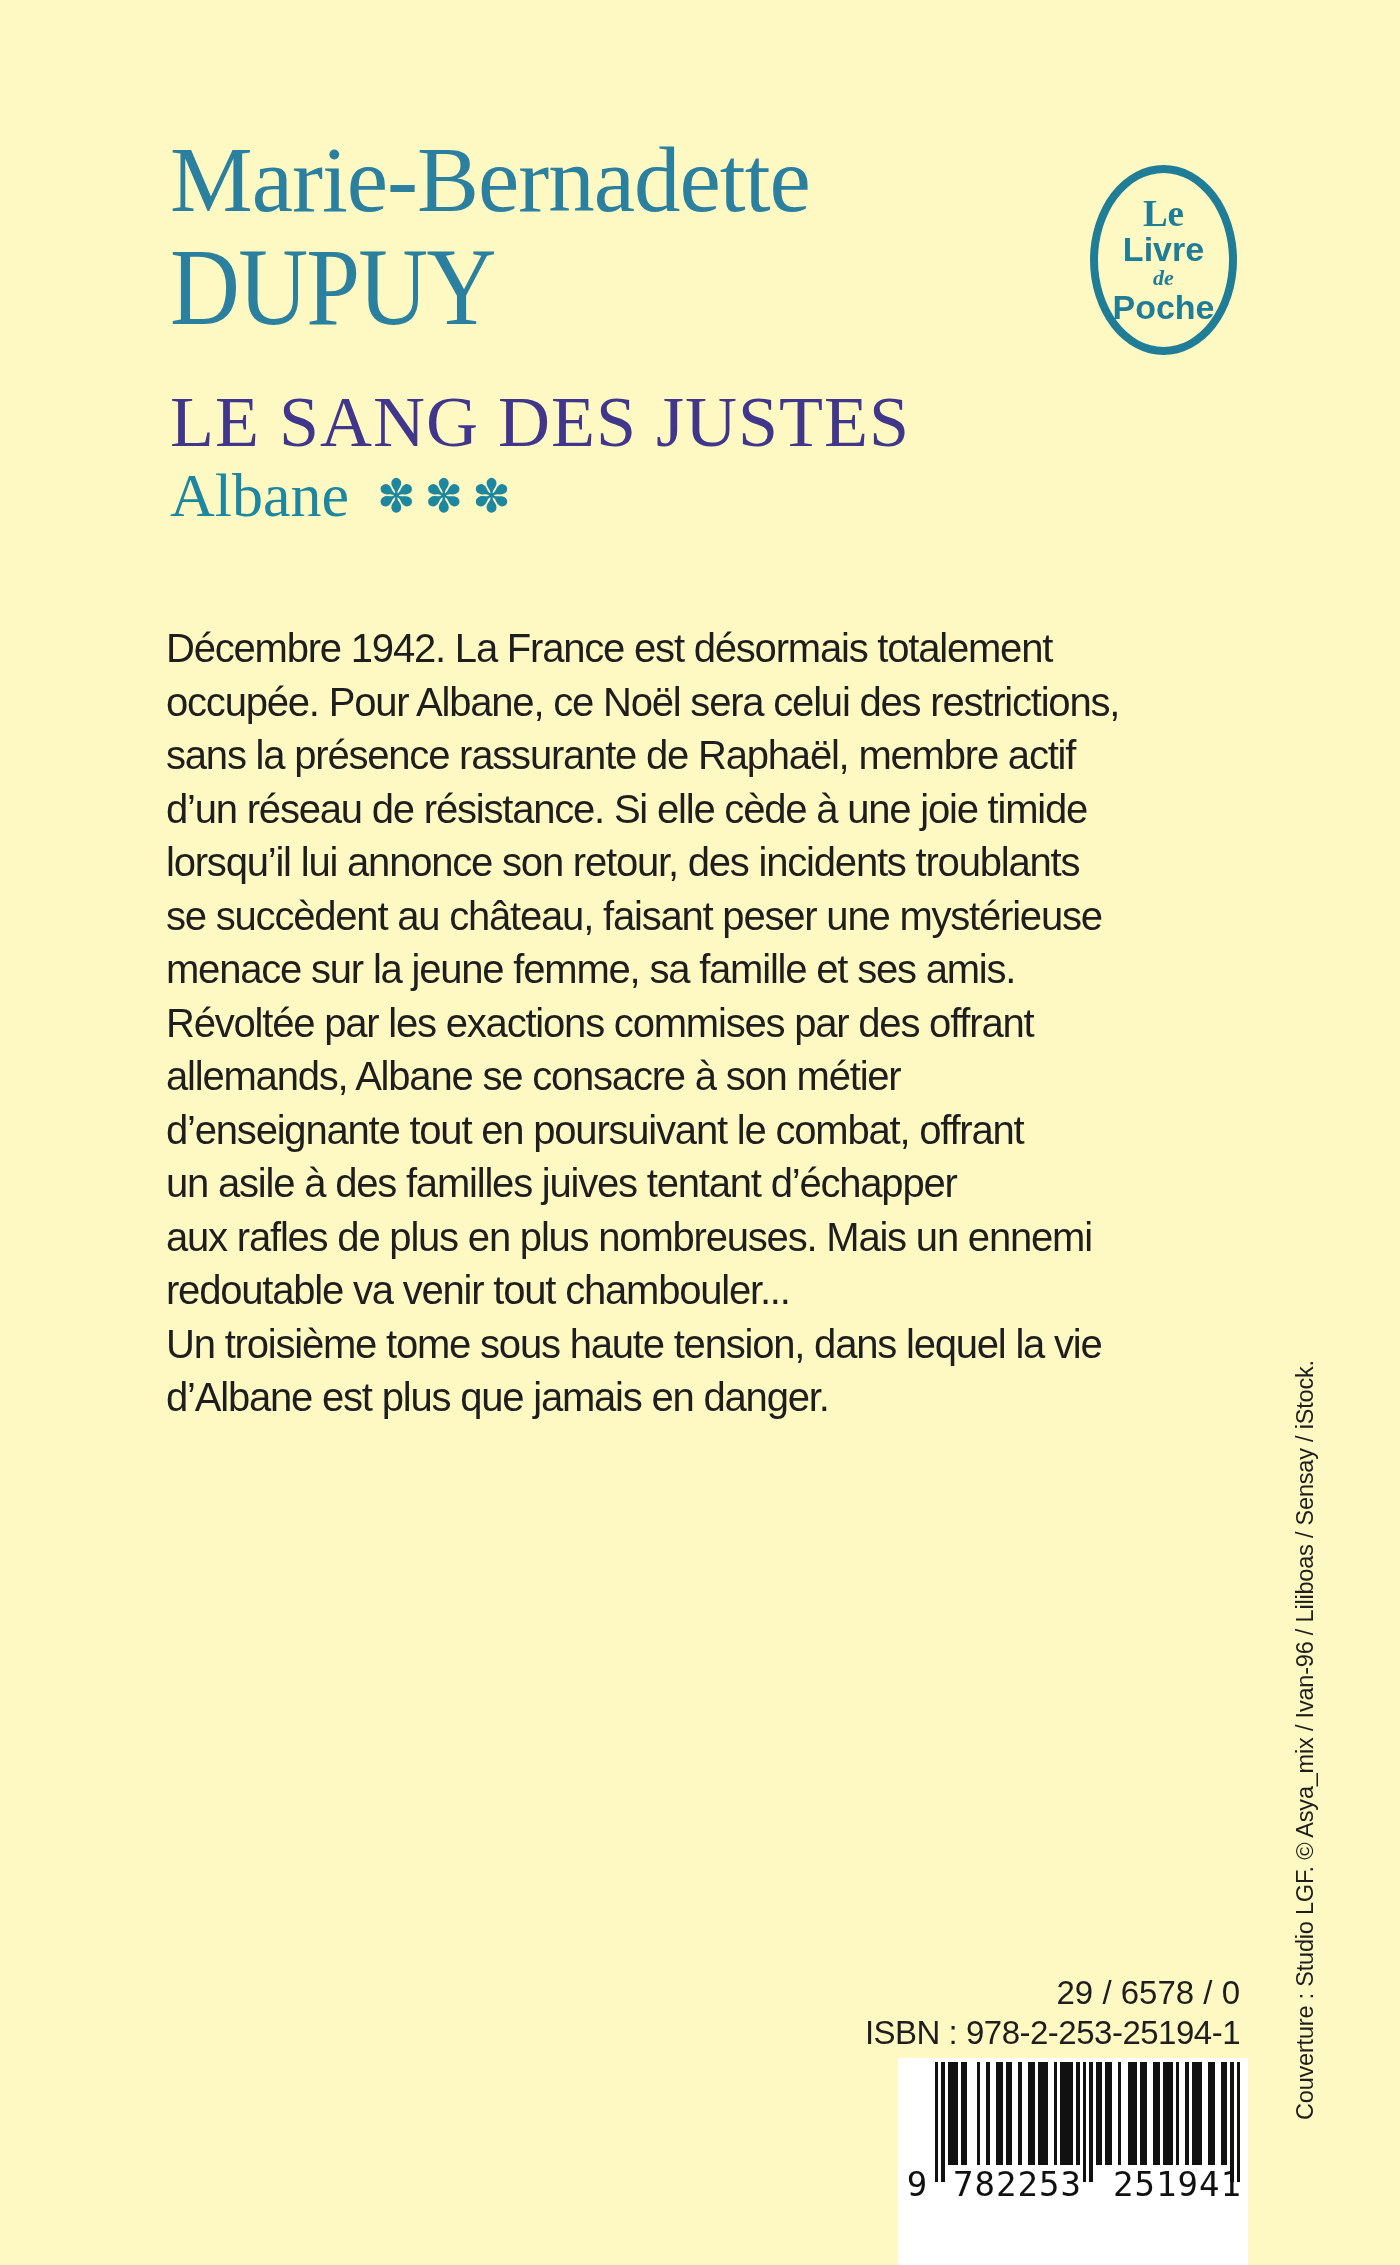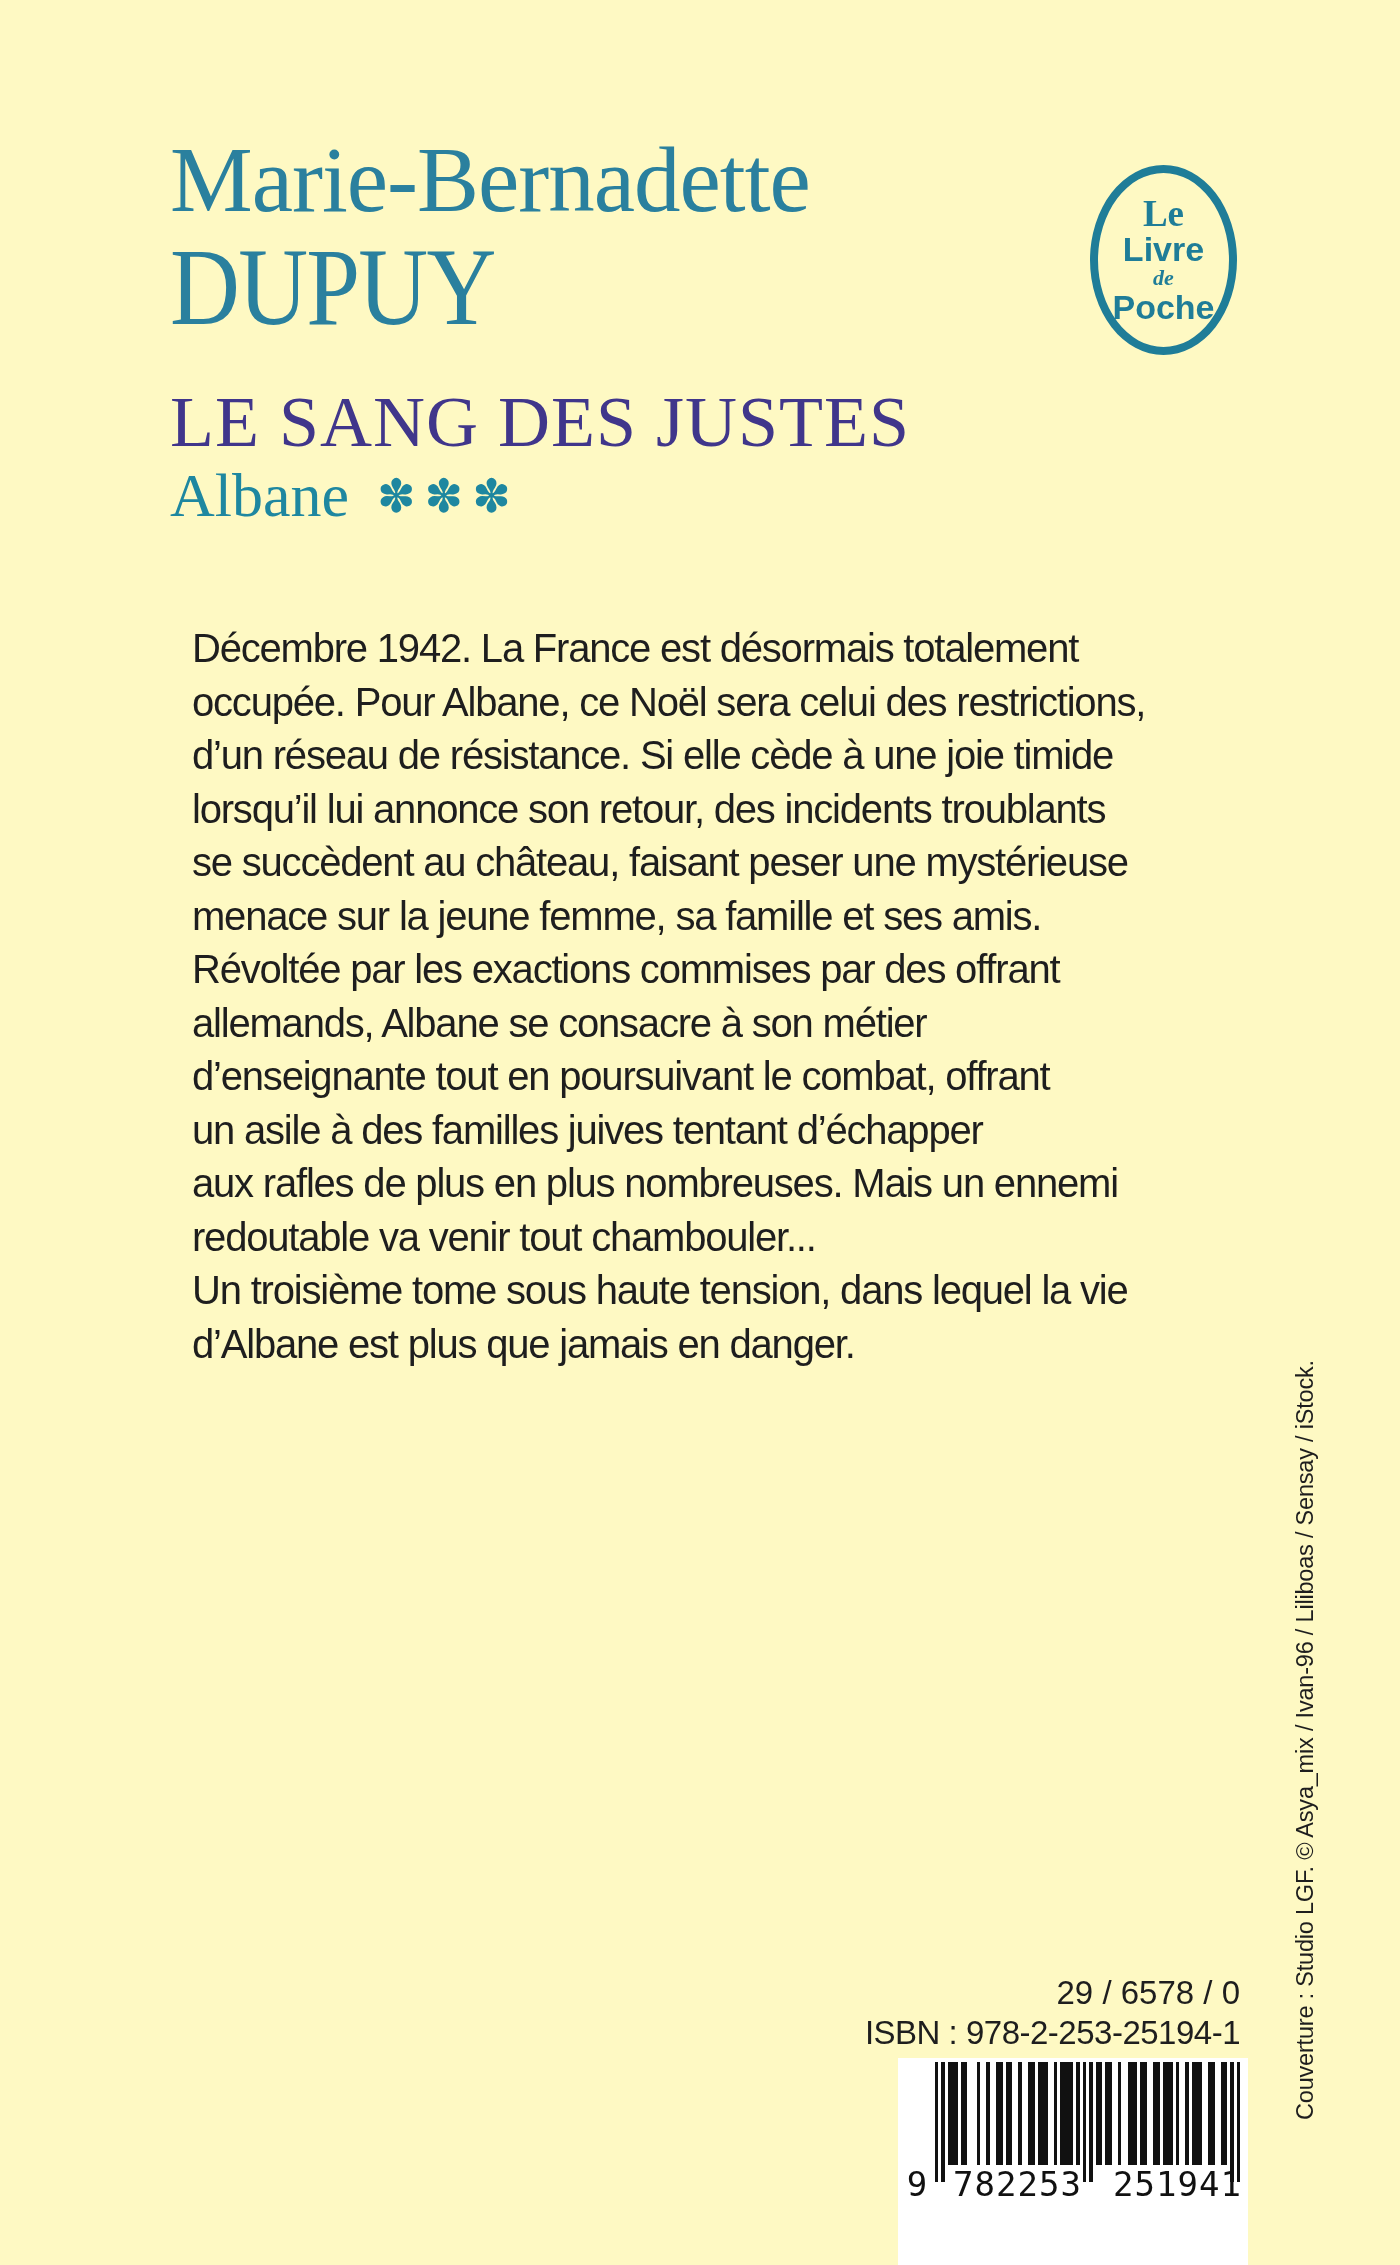--- a/index.html
+++ b/index.html
@@ -43,21 +43,21 @@
     color:#1f7d98;text-align:center;
   }
   .logo-le{font-family:"Liberation Serif", serif;font-size:37px;line-height:36px;font-weight:700;}
   .logo-livre{font-size:34px;line-height:35px;font-weight:700;letter-spacing:0;}
   .logo-de{font-family:"Liberation Serif", serif;font-style:italic;font-size:22px;line-height:22px;font-weight:700;}
   .logo-poche{font-size:34px;line-height:36px;font-weight:700;}
   
   .synopsis{
     position:absolute;left:166px;top:622px;
     color:#1e1e1e;
-    font-size:40px;line-height:53.5px;letter-spacing:-1.2px;margin-left:26px;
+    font-size:40px;line-height:53.5px;letter-spacing:-1.2px;
   }
   .syn-line{white-space:nowrap;}
   
   .credits{
     position:absolute;left:1320px;top:2090px;
     transform:rotate(-90deg);transform-origin:left bottom;
     font-size:23.5px;line-height:30px;letter-spacing:-0.2px;
     color:#1e1e1e;white-space:nowrap;
   }
   
@@ -106,20 +106,21 @@
 
   <div class="book-title">LE SANG DES JUSTES</div>
 
   <div class="series-line">
     <span class="series-name">Albane</span><span class="series-marks">✽✽✽</span>
   </div>
 
   <div class="synopsis">
       <div class="syn-line">Décembre 1942. La France est désormais totalement</div>
       <div class="syn-line">occupée. Pour Albane, ce Noël sera celui des restrictions,</div>
+      <div class="syn-line">sans la présence rassurante de Raphaël, membre actif</div>
       <div class="syn-line">d’un réseau de résistance. Si elle cède à une joie timide</div>
       <div class="syn-line">lorsqu’il lui annonce son retour, des incidents troublants</div>
       <div class="syn-line">se succèdent au château, faisant peser une mystérieuse</div>
       <div class="syn-line">menace sur la jeune femme, sa famille et ses amis.</div>
       <div class="syn-line">Révoltée par les exactions commises par des offrant</div>
       <div class="syn-line">allemands, Albane se consacre à son métier</div>
       <div class="syn-line">d’enseignante tout en poursuivant le combat, offrant</div>
       <div class="syn-line">un asile à des familles juives tentant d’échapper</div>
       <div class="syn-line">aux rafles de plus en plus nombreuses. Mais un ennemi</div>
       <div class="syn-line">redoutable va venir tout chambouler...</div>

